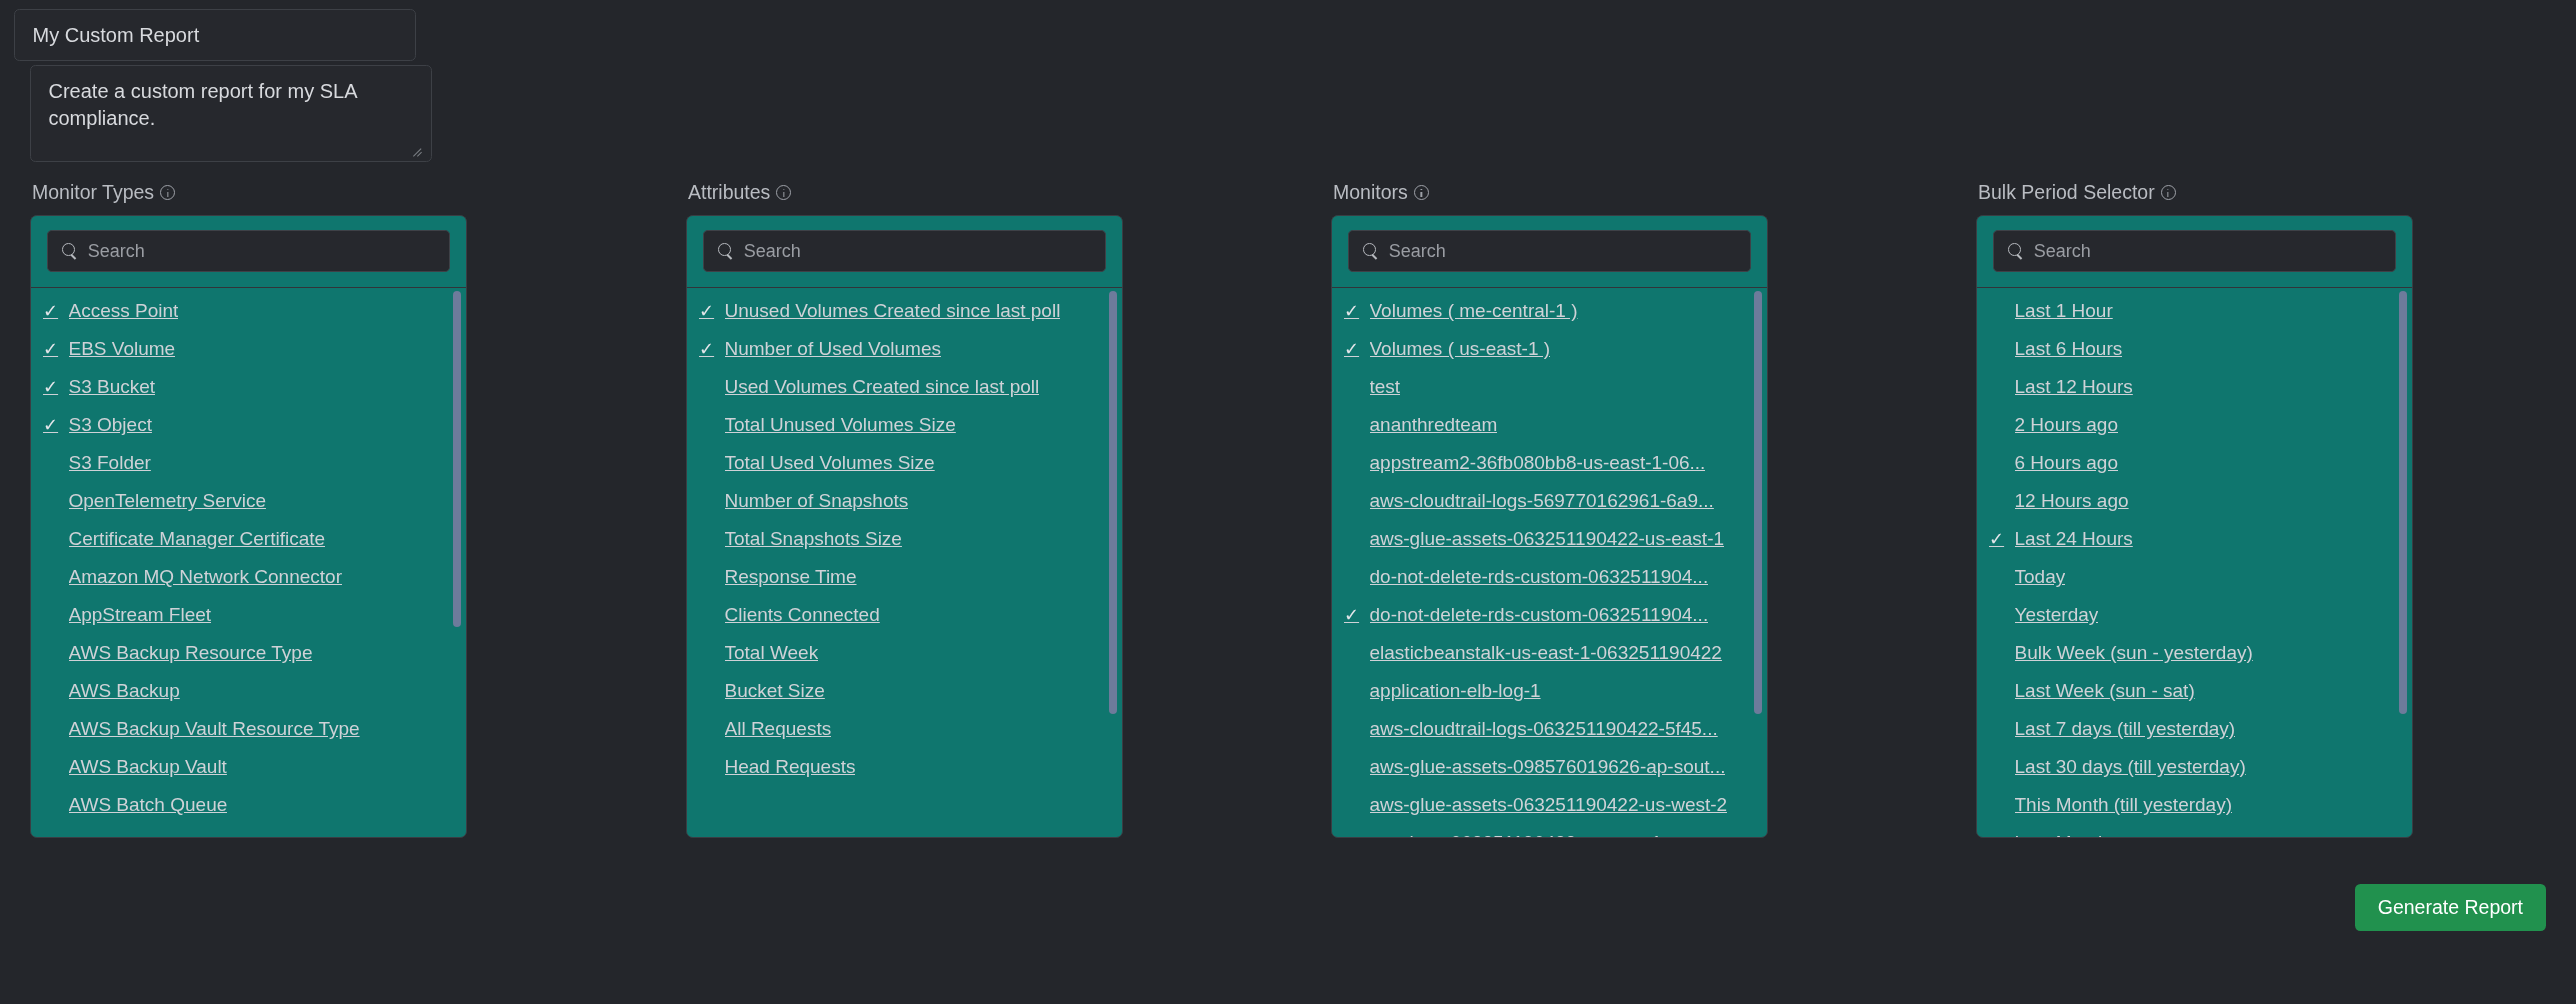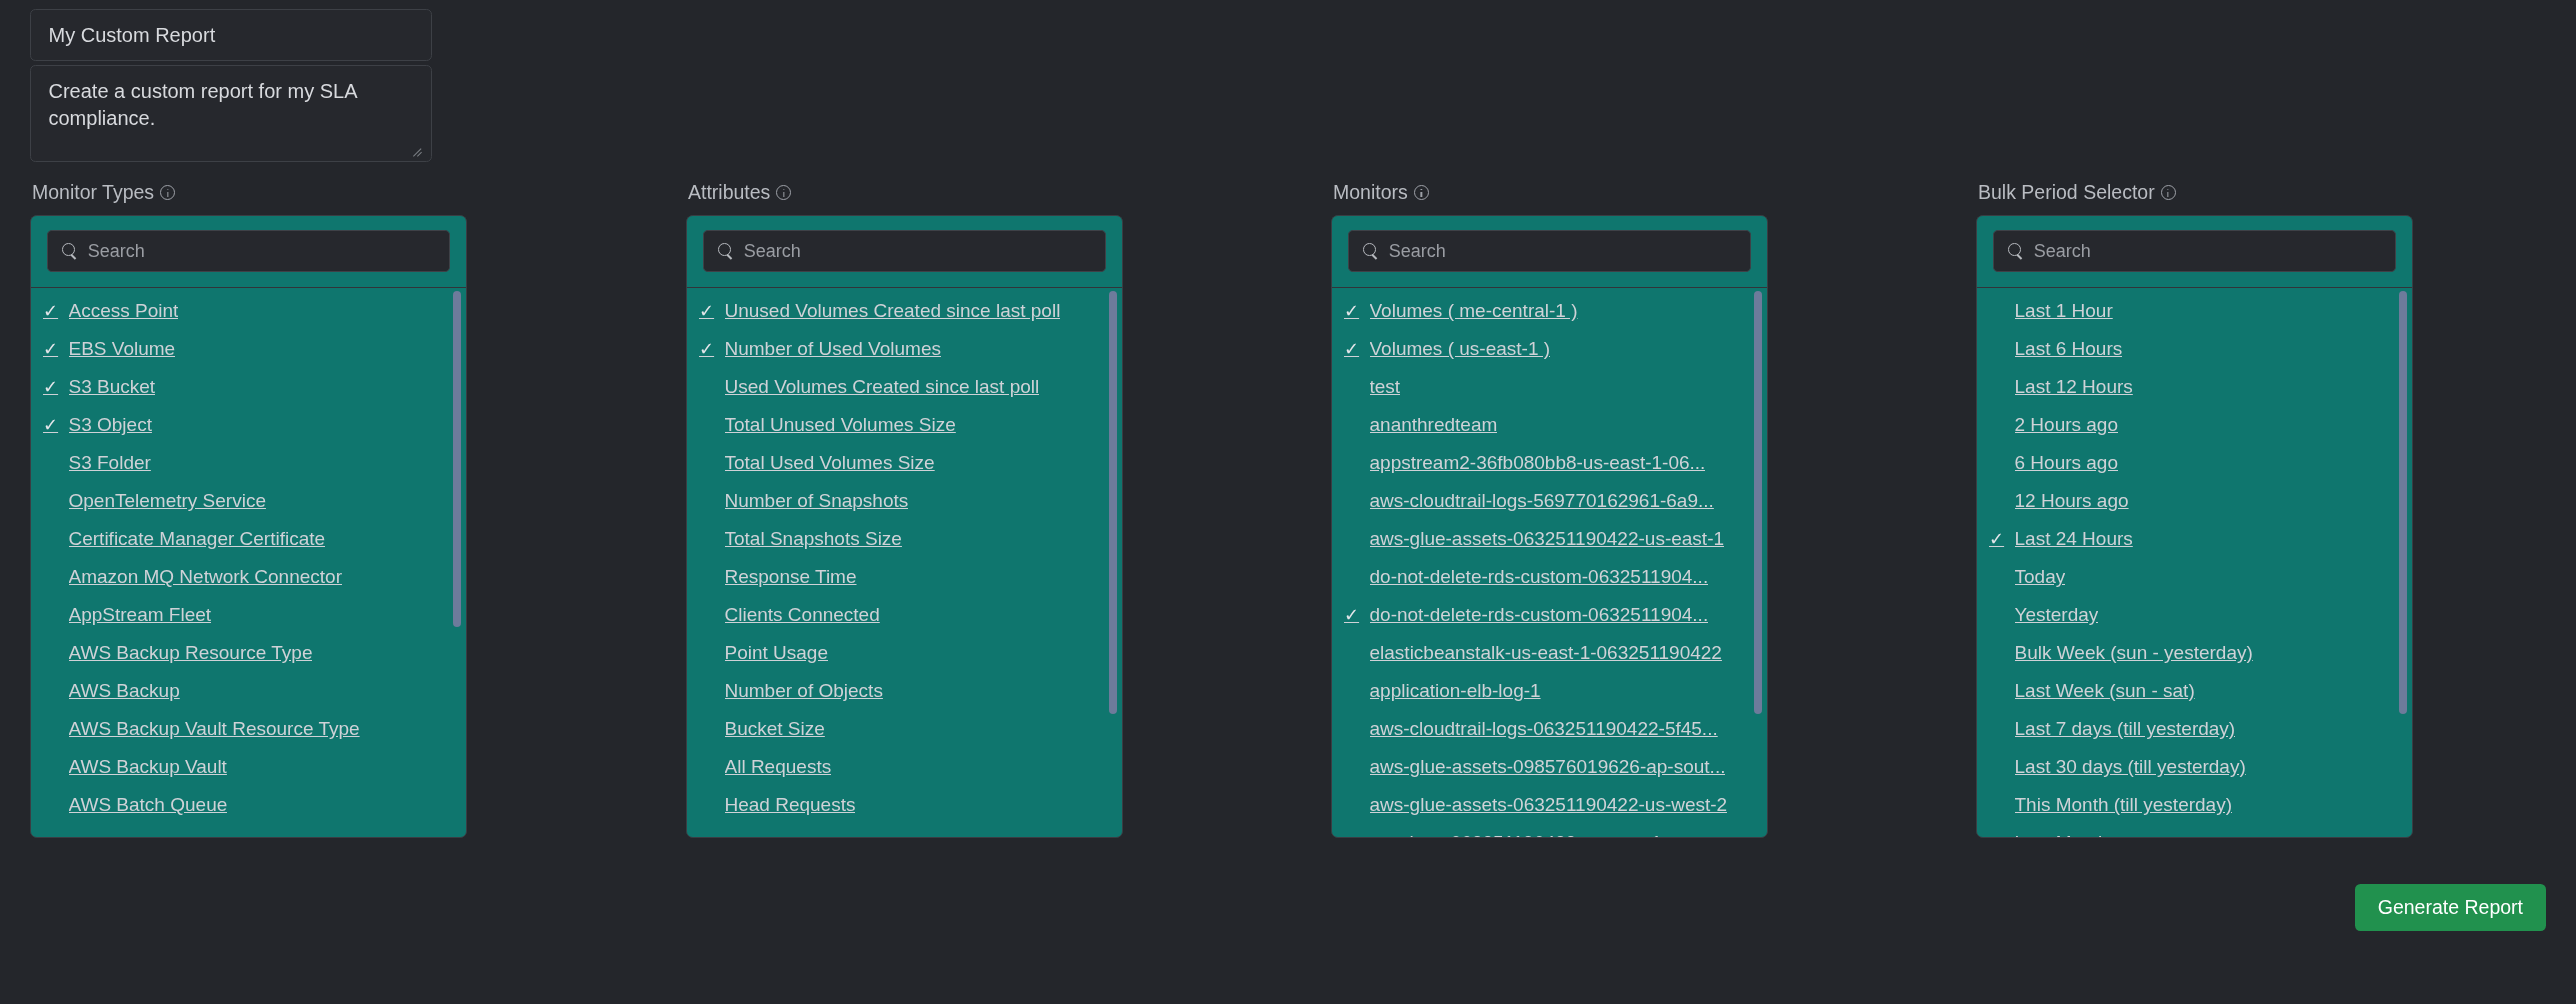--- a/index.html
+++ b/index.html
@@ -7,21 +7,21 @@
     width: 2576px;
     height: 1004px;
     background: #24262b;
     font-family: "Liberation Sans", sans-serif;
     overflow: hidden;
   }
   .page { position: relative; width: 2576px; height: 1004px; background: #24262b; }
 
   
   .report-name {
-    position: absolute; left: 30px; top: 9.4px;
+    position: absolute; left: 14px; top: 9.4px;
     width: 402px; height: 52px;
     background: #26282d;
     border: 0.7px solid #3d4046;
     border-radius: 5.4px;
     color: #d8dade;
     font-size: 20px;
     padding: 0 17.5px;
     outline: none;
     font-family: "Liberation Sans", sans-serif;
   }
@@ -289,25 +289,21 @@
             <div class="list-item">
               <span class="check"></span>
               <span class="item-label">Response Time</span>
             </div>
             <div class="list-item">
               <span class="check"></span>
               <span class="item-label">Clients Connected</span>
             </div>
             <div class="list-item">
               <span class="check"></span>
-              <span class="item-label">Point Usage</span>
-            </div>
-            <div class="list-item">
-              <span class="check"></span>
-              <span class="item-label">Number of Objects</span>
+              <span class="item-label">Total Week</span>
             </div>
             <div class="list-item">
               <span class="check"></span>
               <span class="item-label">Bucket Size</span>
             </div>
             <div class="list-item">
               <span class="check"></span>
               <span class="item-label">All Requests</span>
             </div>
             <div class="list-item">

